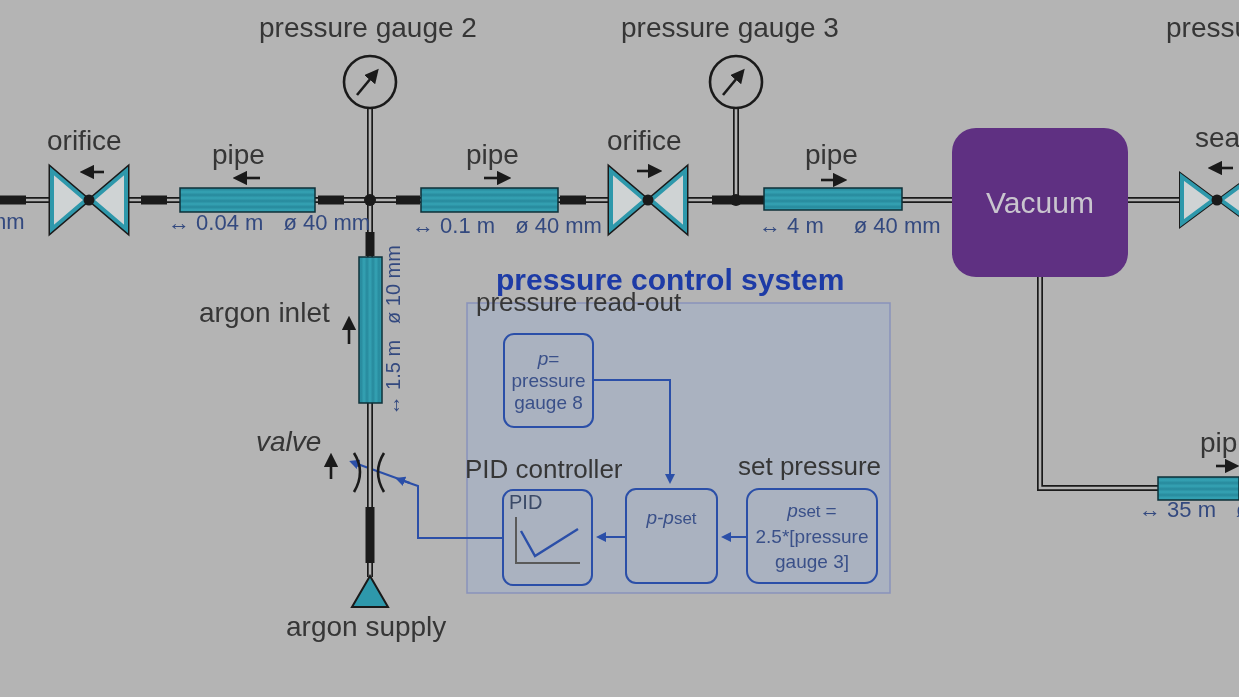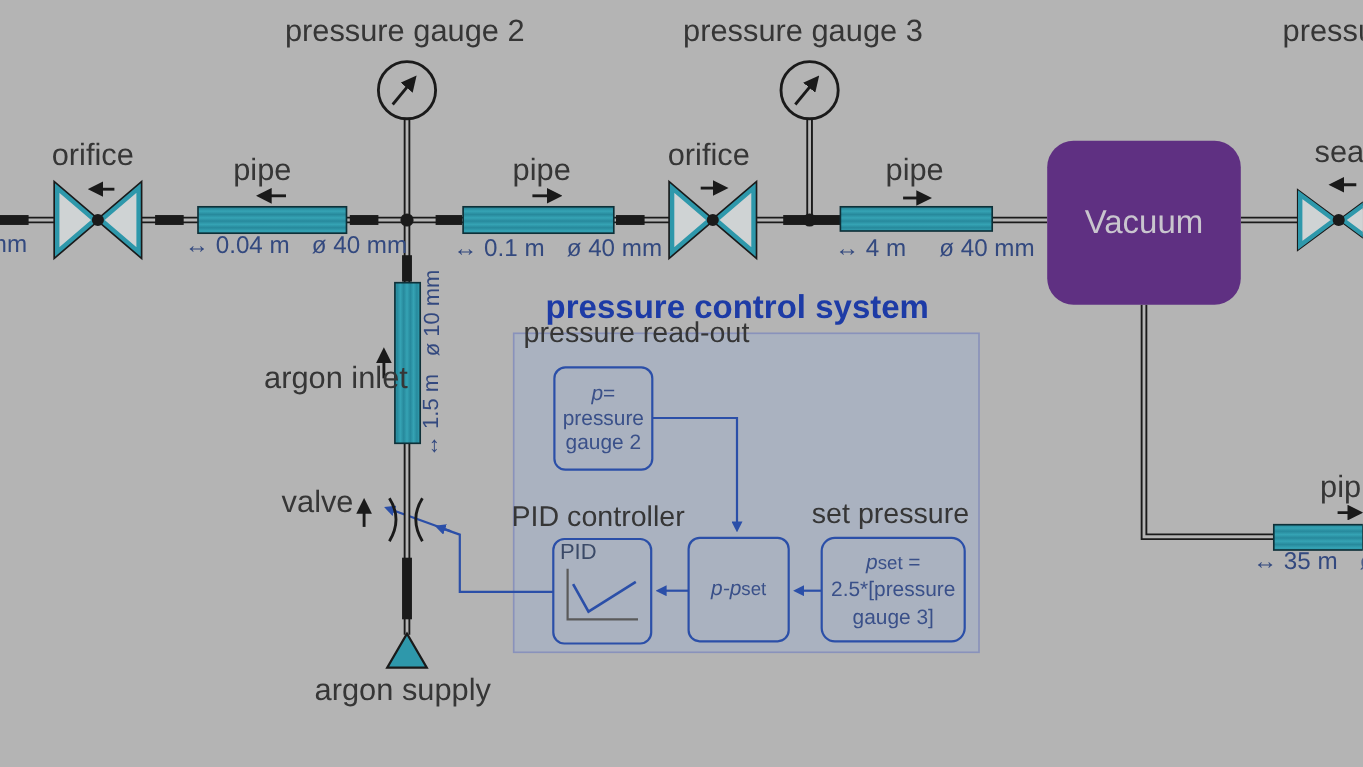--- a/index.html
+++ b/index.html
@@ -182,22 +182,22 @@
   <div class="txt lbl" style="left:621px; top:12px;">pressure gauge 3</div>
   <div class="txt lbl" style="left:1166px; top:12px;">pressu</div>
 
   <div class="txt lbl" style="left:47px;  top:125px;">orifice</div>
   <div class="txt lbl" style="left:212px; top:139px;">pipe</div>
   <div class="txt lbl" style="left:466px; top:139px;">pipe</div>
   <div class="txt lbl" style="left:607px; top:125px;">orifice</div>
   <div class="txt lbl" style="left:805px; top:139px;">pipe</div>
   <div class="txt lbl" style="left:1195px; top:110px;margin-top:12px;">sea</div>
   <div class="txt lbl" style="left:1200px; top:427px;">pip</div>
-  <div class="txt lbl" style="left:199px; top:328px;margin-left:41px;">argon inlet</div>
-  <div class="txt lbl" style="left:256px; top:440px;">valve</div>
+  <div class="txt lbl" style="left:199px; top:297px;">argon inlet</div>
+  <div class="txt lbl" style="left:256px; top:426px;font-style:italic;">valve</div>
   <div class="txt lbl" style="left:286px; top:611px;">argon supply</div>
 
   <div class="chambertxt">
     <span>Vacuum</span>
   </div>
 
   <div class="txt dim" style="left:-12px; top:209px;">mm</div>
   <div class="txt dim" style="left:168px; top:210px;">
     <span>↔ 0.04 m</span><span class="gap20">ø 40 mm</span>
   </div>
@@ -217,26 +217,26 @@
   <div class="txt lbl2" style="left:476px; top:287px;">pressure read-out</div>
   <div class="txt lbl2" style="left:738px; top:451px;">set pressure</div>
   <div class="txt lbl2" style="left:465px; top:454px;">PID controller</div>
 
   <div class="boxtxt" style="left:504px; top:334px; width:89px; height:93px;">
     <span class="row">
         <span class="it">p</span>
         <span>=</span>
       </span>
     <span>pressure</span>
-    <span>gauge 2</span>
+    <span>gauge 8</span>
   </div>
 
   <div class="pidword">PID</div>
 
-  <div class="boxtxt" style="left:626px; top:489px; width:91px; height:94px;text-align:center;">
+  <div class="boxtxt" style="left:626px; top:471px; width:91px; height:94px;text-align:center;">
     <span class="row">
         <span class="it">p-p</span>
         <sub class="sb">set</sub>
       </span>
   </div>
 
   <div class="boxtxt" style="left:747px; top:489px; width:130px; height:94px; line-height:25px;">
     <span class="row">
         <span class="it">p</span>
         <sub class="sb">set</sub>

